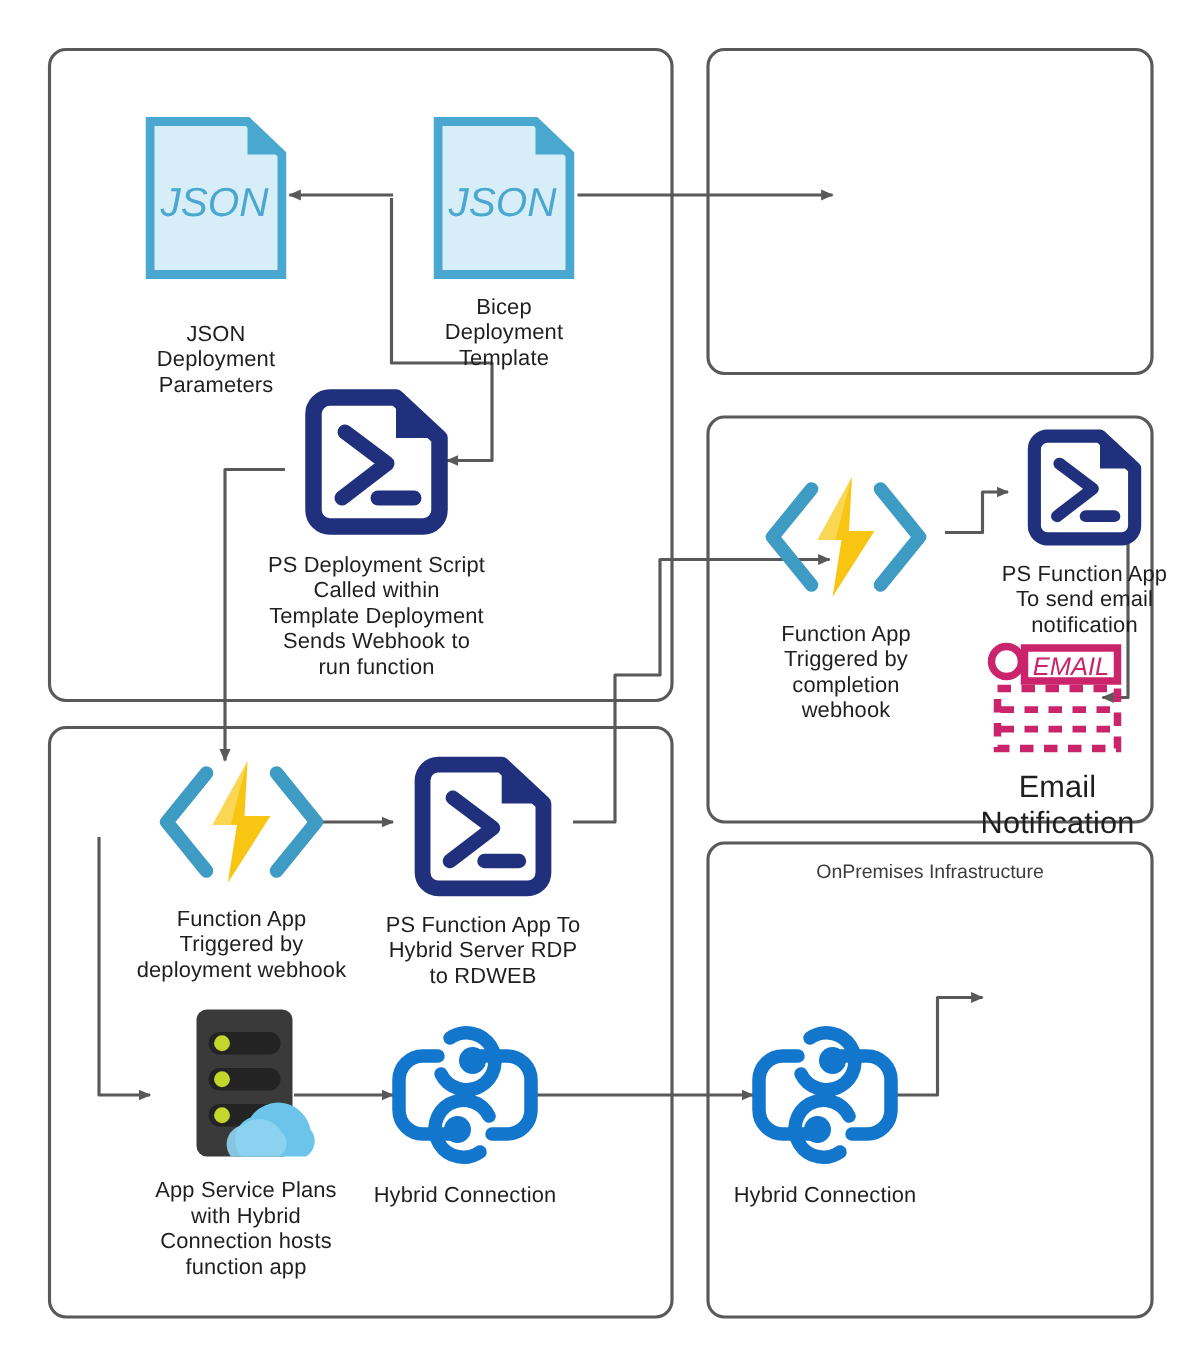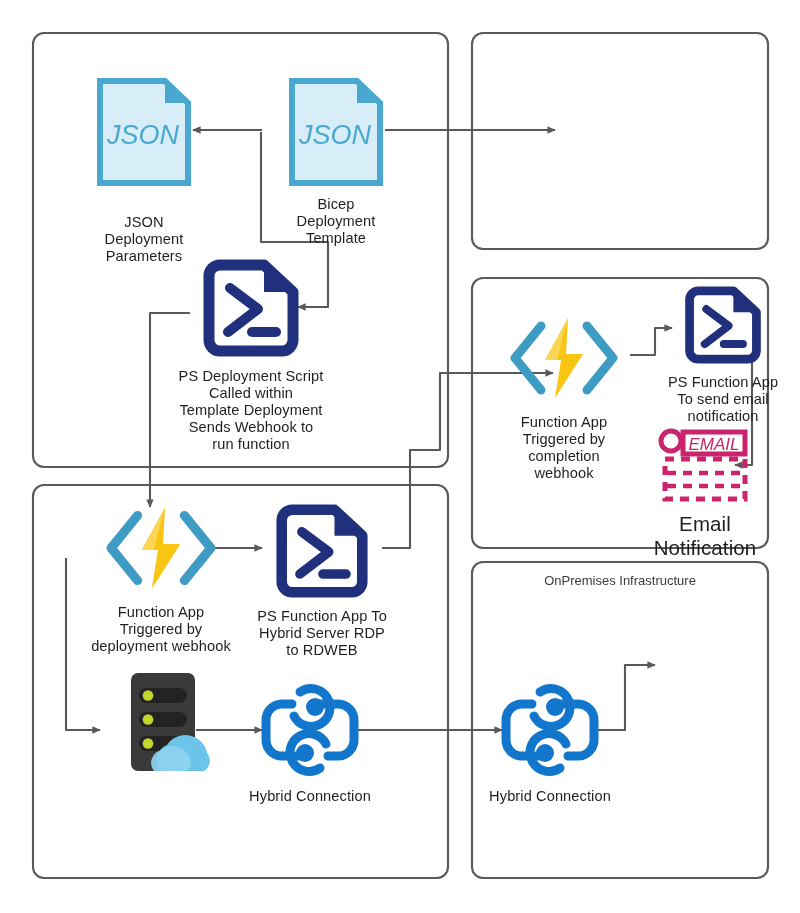--- a/index.html
+++ b/index.html
@@ -185,20 +185,24 @@
         <rect x="25" y="20" width="48" height="15" rx="7.5" ry="7.5" fill="#232323"></rect>
         <rect x="25" y="44" width="48" height="15" rx="7.5" ry="7.5" fill="#232323"></rect>
         <rect x="25" y="68" width="48" height="15" rx="7.5" ry="7.5" fill="#232323"></rect>
         <circle cx="34" cy="27.5" r="5.3" fill="#c3d62c"></circle>
         <circle cx="34" cy="51.5" r="5.3" fill="#c3d62c"></circle>
         <circle cx="34" cy="75.5" r="5.3" fill="#c3d62c"></circle>
         <path d="M47,103 a16,16 0 0 1 6,-26 a22,22 0 0 1 40,8 a12,12 0 0 1 -3,18 Z" fill="#6cc4ea"></path>
         <path d="M40,103 a13,13 0 0 1 8,-21 a17,17 0 0 1 26,5 a10,10 0 0 1 -2,16 Z" fill="#8ed3f0" opacity=".92"></path>
       </svg>
     </div>
+    <div class="label lbl15" style="margin-top:5px;">App Service Plans
+with Hybrid
+Connection hosts
+function app</div>
   </div>
 
   <div class="node" style="left:245px;top:678px;width:130px;">
     <div class="ico">
       <svg width="104" height="104" viewBox="0 0 104 104">
         <path d="M34,26 H24 a16,16 0 0 0 -16,16 v20 a16,16 0 0 0 16,16 h22" fill="none" stroke="#1277cc" stroke-width="9" stroke-linecap="round"></path>
         <path d="M58,26 h22 a16,16 0 0 1 16,16 v20 a16,16 0 0 1 -16,16 h-10" fill="none" stroke="#1277cc" stroke-width="9" stroke-linecap="round"></path>
         <path d="M42,14 a19,19 0 1 1 -6,24" fill="none" stroke="#1277cc" stroke-width="9" stroke-linecap="round"></path>
         <circle cx="57" cy="29" r="9" fill="#1277cc"></circle>
         <path d="M62,90 a19,19 0 1 1 6,-24" fill="none" stroke="#1277cc" stroke-width="9" stroke-linecap="round"></path>

